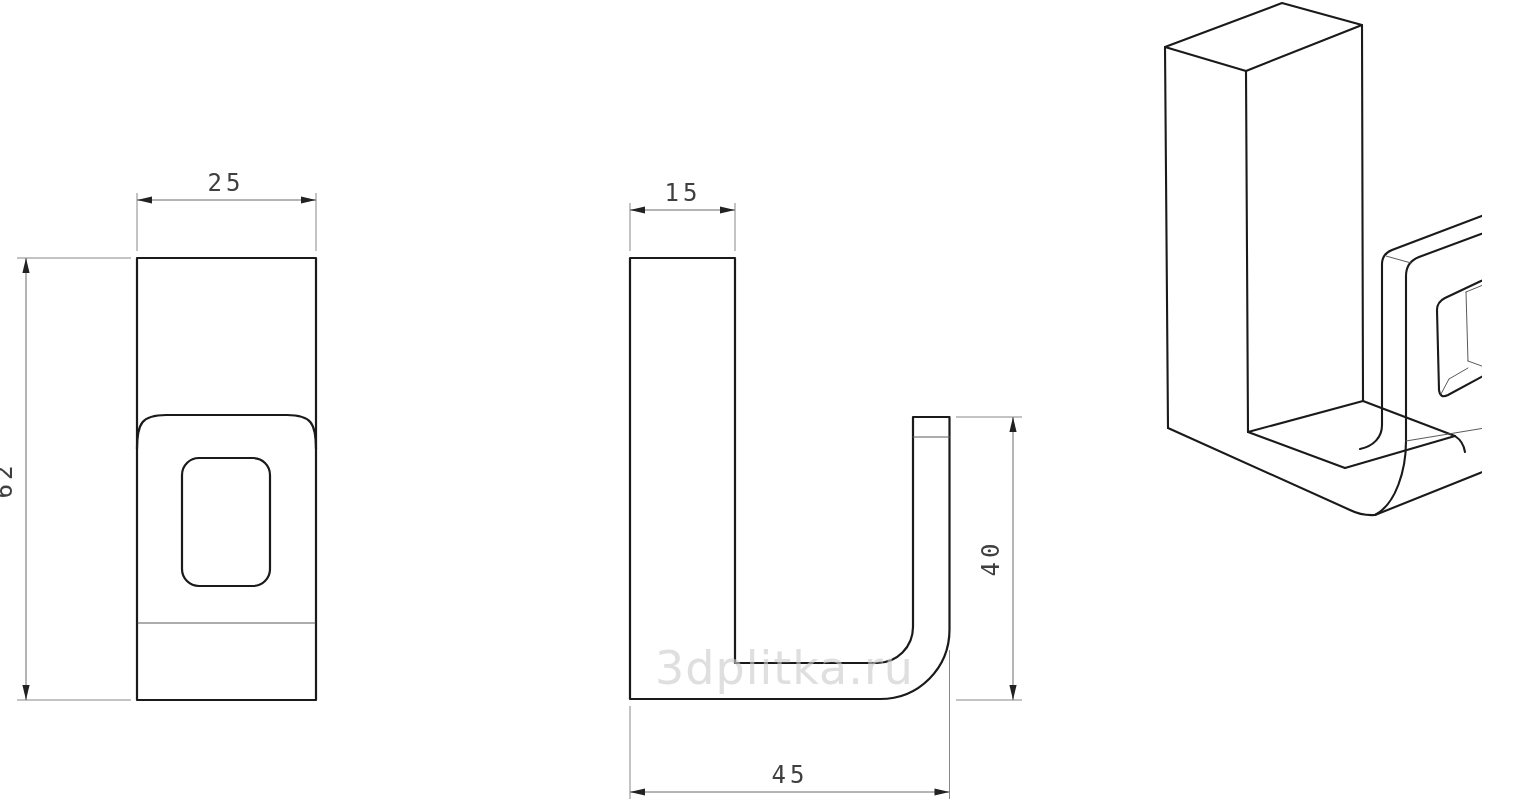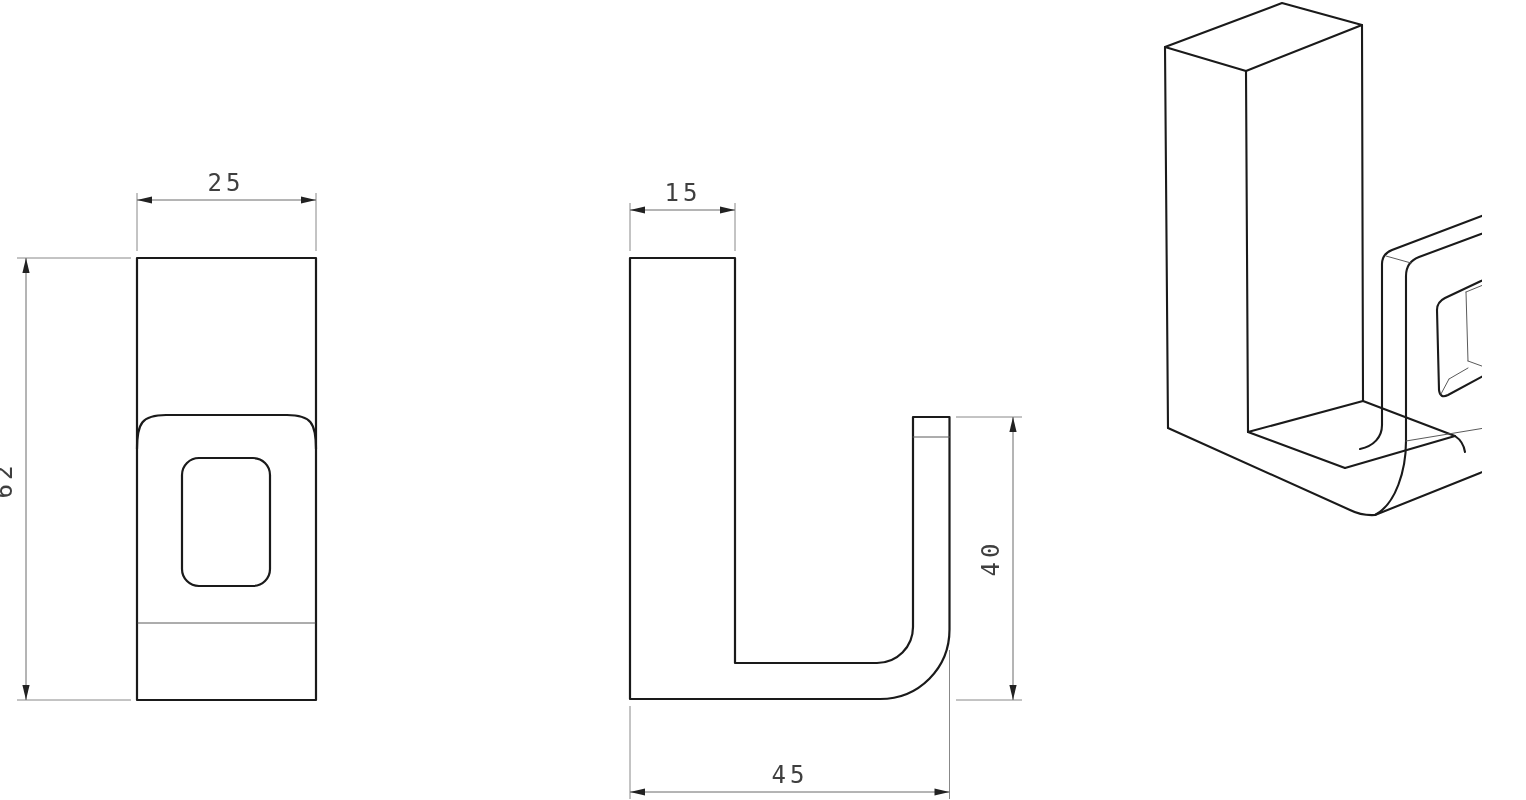--- a/index.html
+++ b/index.html
@@ -109,13 +109,14 @@
       <path d="M1437,310 Q1437,302 1445,298 L1481,281 Q1490,277 1490,286 L1492,362
                Q1492,371 1485,375 L1448,395 Q1440,399 1439,390 L1437,310 Z" class="outline-iso holefill"></path>
       <line x1="1466" y1="292" x2="1468" y2="361" class="thinline"></line>
       <line x1="1449" y1="379" x2="1468" y2="368" class="thinline"></line>
       <line x1="1488" y1="283" x2="1466" y2="292" class="thinline"></line>
       <line x1="1490" y1="369" x2="1468" y2="361" class="thinline"></line>
       <line x1="1441" y1="394" x2="1449" y2="379" class="thinline"></line>
     </g>
   </svg>
 
+  <div class="watermark">3dplitka.ru</div>
 </div>
 
 </body></html>

